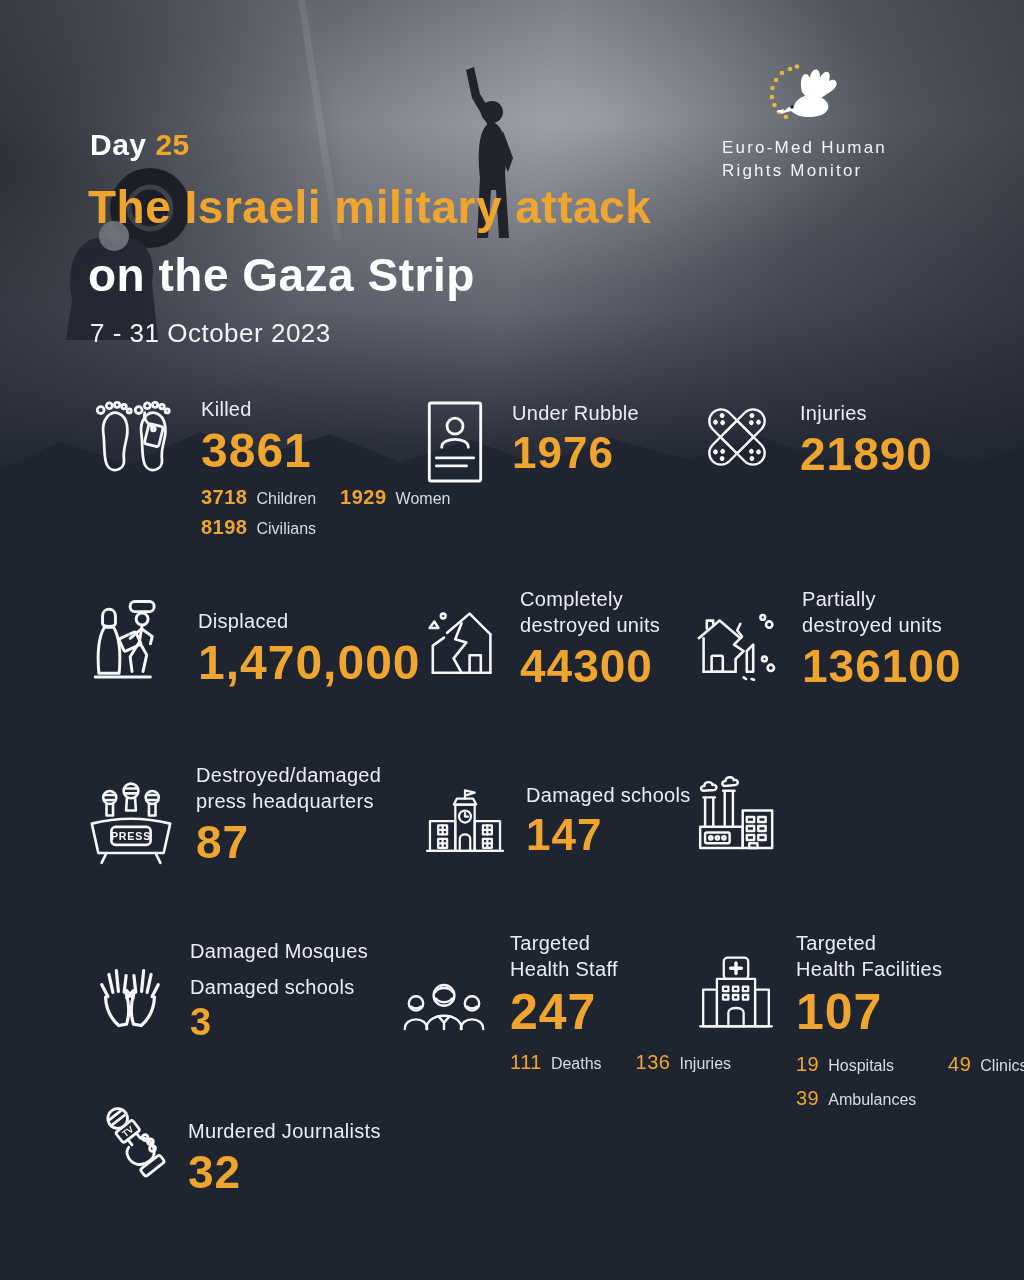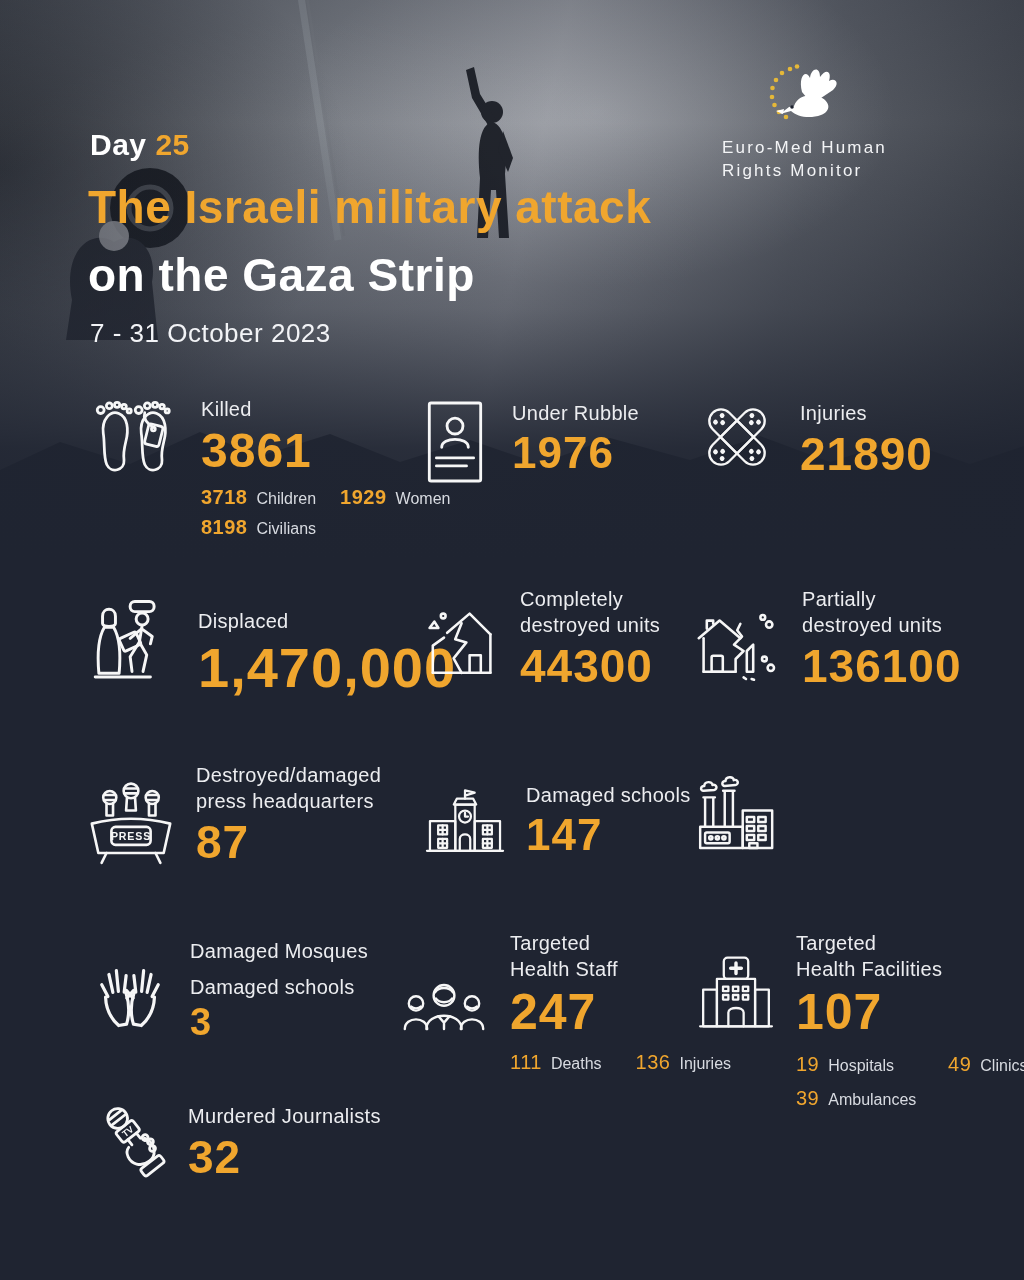--- a/index.html
+++ b/index.html
@@ -198,21 +198,21 @@
       <rect x="48" y="6" width="26" height="11" rx="5"></rect>
       <circle cx="61" cy="25" r="6.5"></circle>
       <path d="M61 32 L58 50"></path>
       <path d="M60 36 L48 46 M61 36 L72 44 L70 52"></path>
       <rect x="38" y="42" width="20" height="15" rx="2" transform="rotate(-25 48 50)"></rect>
       <path d="M58 50 L48 66 L50 82 M58 50 L66 64 L62 82"></path>
       <path d="M10 88 H70"></path>
     </svg>
     <div class="tcol" style="margin-top:12px">
       <div class="label">Displaced</div>
-      <div class="big" style="font-size:56px">1,470,000</div>
+      <div class="big" style="font-size:48px">1,470,000</div>
     </div>
   </div>
 
   <div class="stat" style="left:420px;top:586px;">
     <svg class="ic" width="80" height="84" viewBox="0 0 100 100" style="margin-top:16px">
       <path d="M12 30 l6 -8 l5 8 Z"></path>
         <circle cx="29" cy="15" r="3"></circle>
       <path d="M34 36 L62 12 L88 38"></path>
       <path d="M16 86 L16 52 L30 42"></path>
       <path d="M52 24 L44 44 L58 48 L42 68 L52 86"></path>
@@ -424,19 +424,19 @@
         <rect x="46" y="28" width="26" height="16" rx="3"></rect>
         <text x="59" y="40" text-anchor="middle" font-size="11">TV</text>
         <path d="M53 44 V52 M66 44 V52"></path>
         <path d="M48 52 C40 54 37 66 43 74 C50 83 65 83 70 74 C74 68 74 60 70 55"></path>
         <circle cx="71" cy="55" r="3.6"></circle>
           <circle cx="73" cy="63" r="3.6"></circle>
           <circle cx="70" cy="71" r="3.6"></circle>
         <rect x="42" y="82" width="30" height="11" rx="3"></rect>
       </g>
     </svg>
-    <div class="tcol" style="margin-top:3px">
+    <div class="tcol" style="margin-top:18px">
       <div class="label">Murdered Journalists</div>
       <div class="big">32</div>
     </div>
   </div>
 
 </div>
 
 </body></html>

